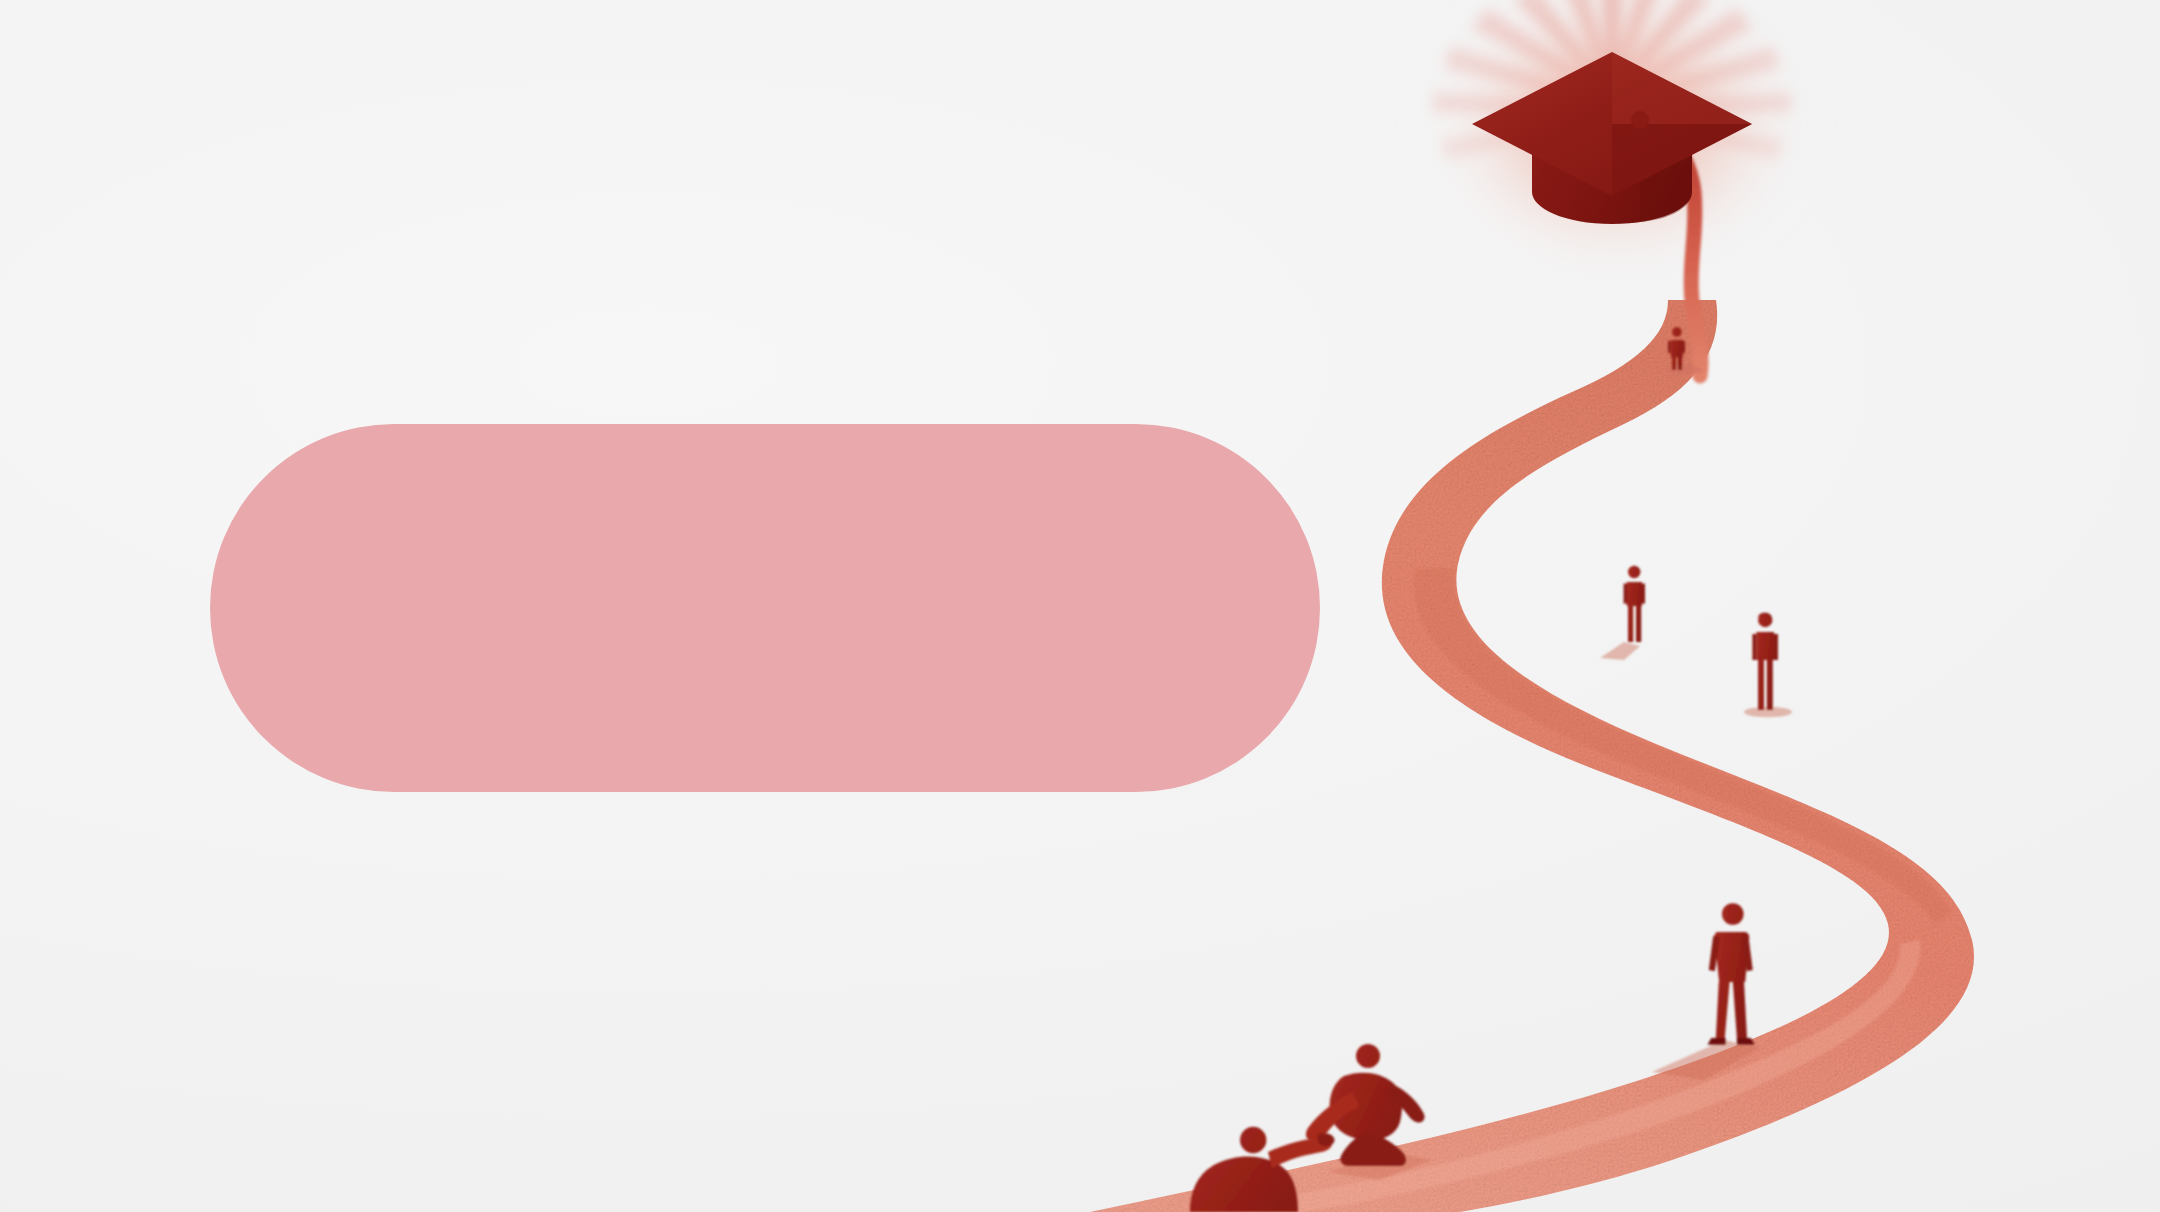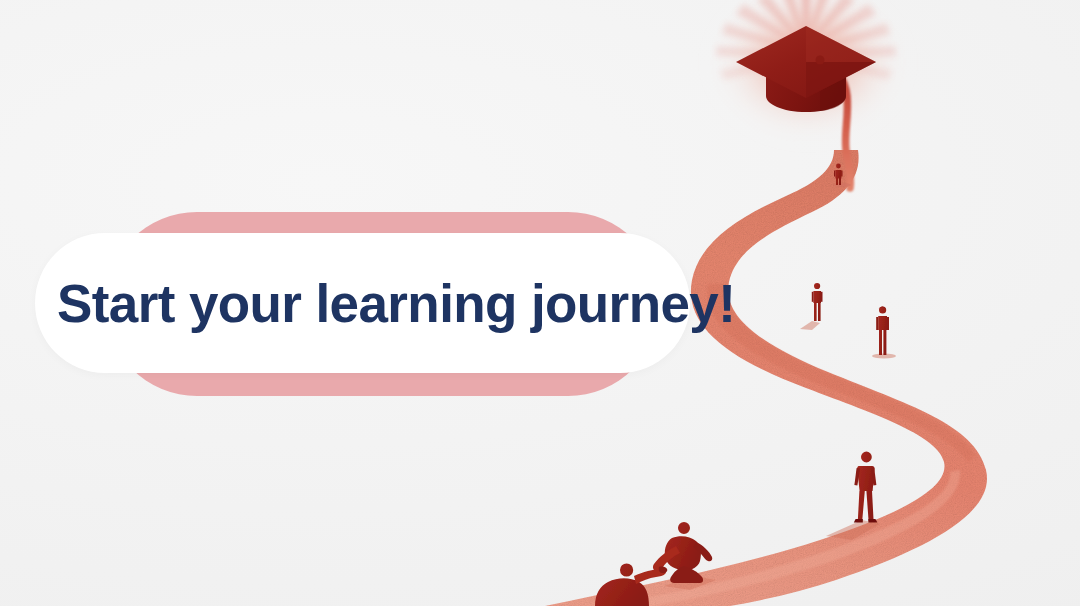--- a/index.html
+++ b/index.html
@@ -315,18 +315,15 @@
           c -7 1 -14 4 -20 7 z"></path>
 
         <path fill="#8a1b14" d="M 659 567 c 4 -1 7 0 8 2 c 1 2 -1 4 -4 4 c -3 0 -5 -2 -4 -6 z"></path>
       </g>
 
     </g>
   </svg>
 
   <div id="headline-block">
     <div id="headline-shadow-card"></div>
-    <div id="headline-card">
-      <div id="headline-text">Start your learning journey!</div>
-    </div>
   </div>
 
 </div>
 
 </body></html>

